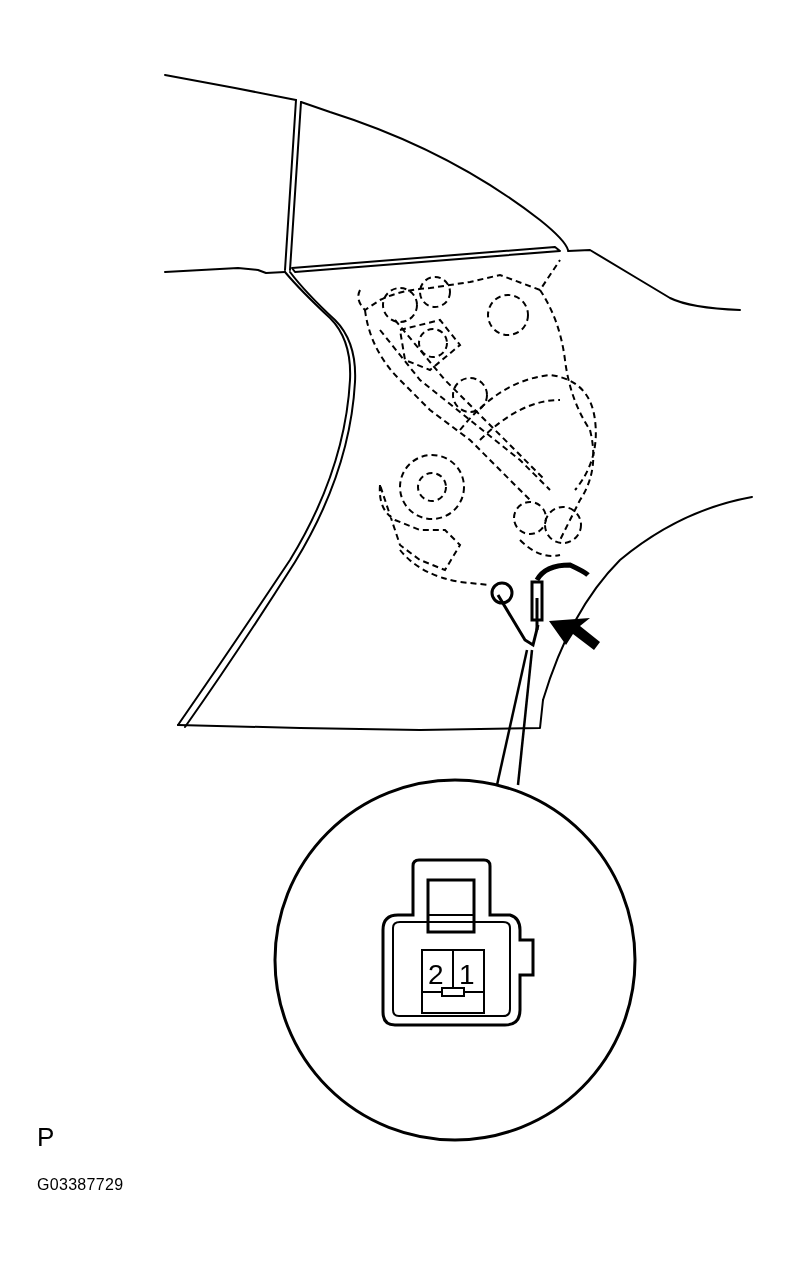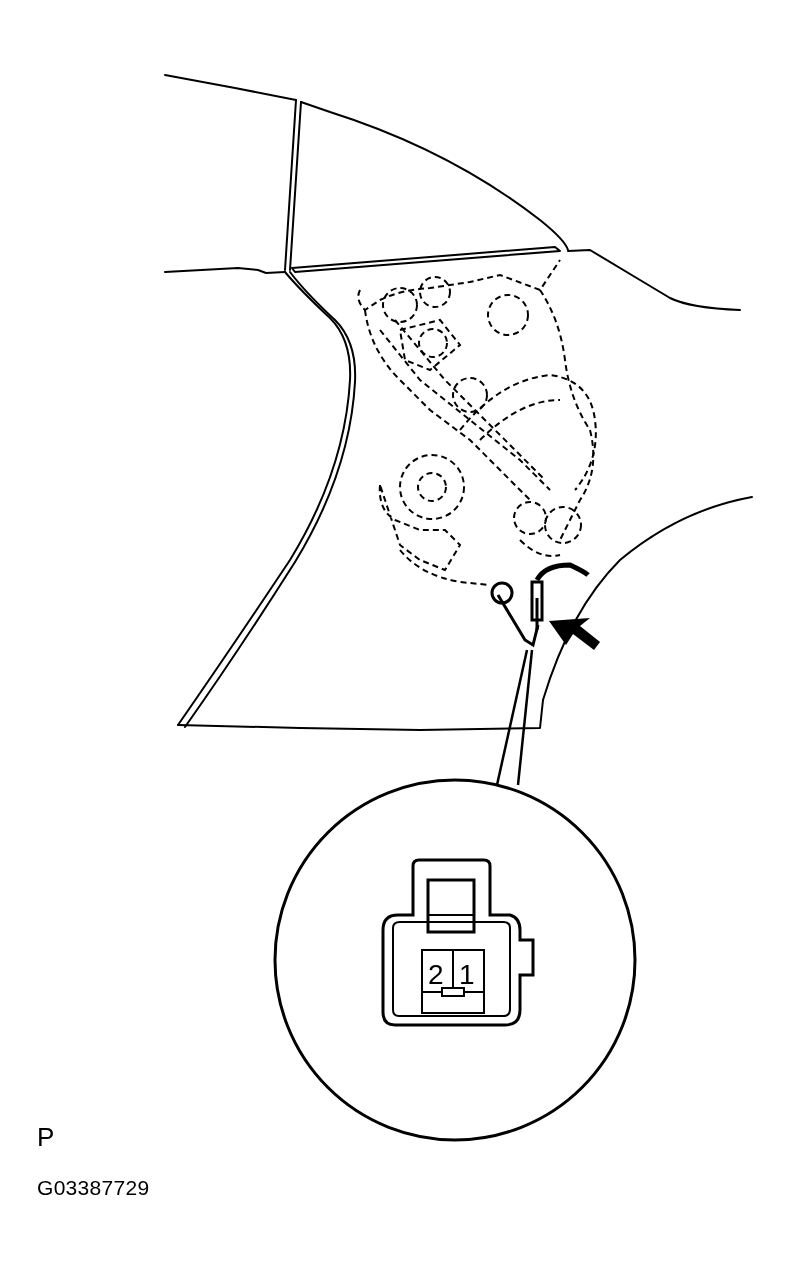--- a/index.html
+++ b/index.html
@@ -1,20 +1,20 @@
 <!DOCTYPE html>
 <html><head>
 <meta charset="utf-8">
 <style>
   html, body { margin:0; padding:0; background:#ffffff; }
   #canvas { position:relative; width:789px; height:1270px; background:#ffffff; overflow:hidden; }
   #diagram { position:absolute; left:0; top:0; }
   .label { position:absolute; font-family:"Liberation Sans", sans-serif; color:#000; }
   #view-label { left:37px; top:1122px; font-size:26px; }
-  #fig-id { left:37px; top:1176px; font-size:21px; letter-spacing:0.3px; }
+  #fig-id { left:37px; top:1176px; font-size:16px; letter-spacing:0.3px; }
   .pin { font-family:"Liberation Sans", sans-serif; font-size:28px; fill:#000; }
 </style>
 </head>
 <body>
 
 <div id="canvas">
   <svg id="diagram" width="789" height="1270" viewBox="0 0 789 1270" xmlns="http://www.w3.org/2000/svg">
     <g fill="none" stroke="#000" stroke-width="2" stroke-linecap="round" stroke-linejoin="round">
 
       <path d="M165 75 L235 88 L296 100"></path>

